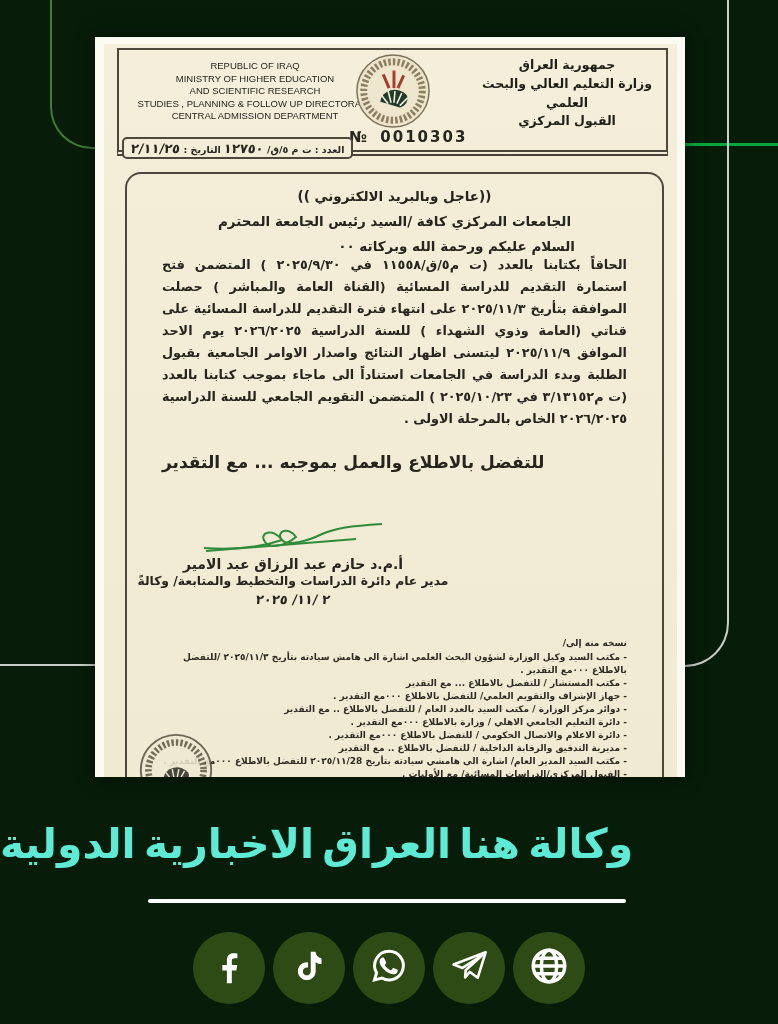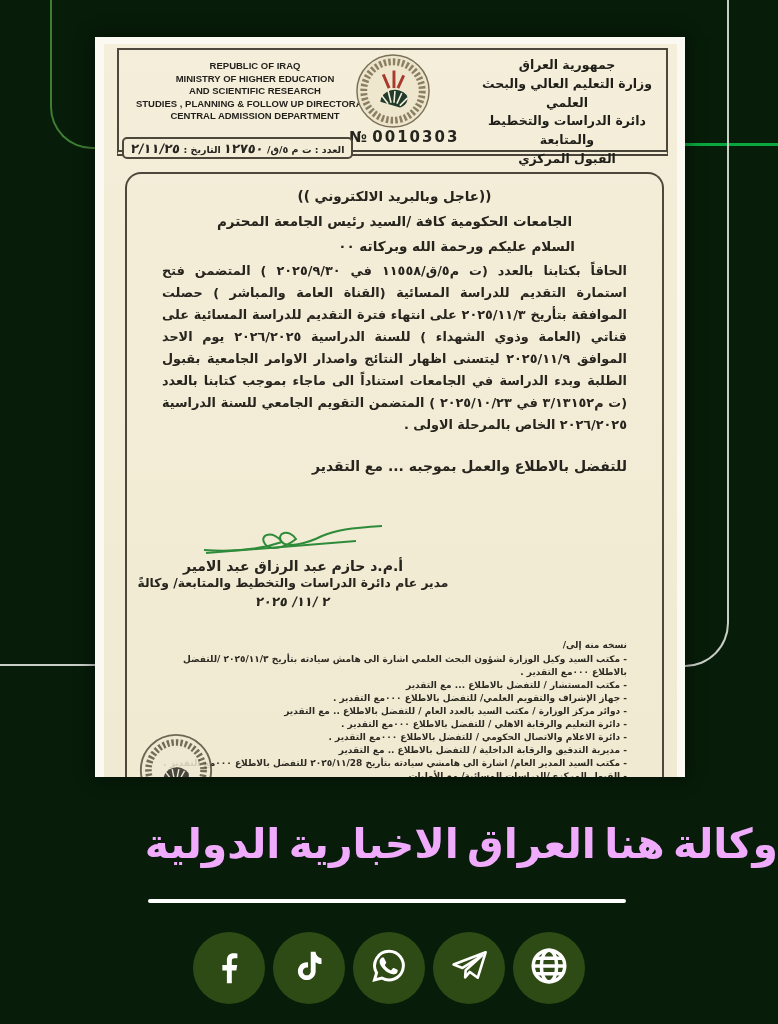--- a/index.html
+++ b/index.html
@@ -16,53 +16,53 @@
 
   
   .document{position:absolute;left:95px;top:37px;width:590px;height:740px;background:#fbfaf2;
       overflow:hidden;box-shadow:0 0 16px rgba(0,0,0,.55);}
   .sheet{position:absolute;left:9px;right:8px;top:7px;bottom:0;
       background:linear-gradient(180deg,#f4eeda,#f1ead2);}
 
   .header-box{position:absolute;left:13px;right:9px;top:4px;height:100px;
       border:2px solid #4d483c;border-bottom:6px double #4a453a;}
   .h-english{position:absolute;left:2px;top:10px;width:268px;text-align:center;
-      font-family:"Liberation Sans",sans-serif;font-size:9.5px;font-weight:bold;line-height:1.32;color:#201f1a;}
+      font-family:"Liberation Sans",sans-serif;font-size:9.5px;font-weight:normal;line-height:1.32;color:#201f1a;}
   .h-logo{position:absolute;left:50%;top:2px;transform:translateX(-50%);}
   .h-arabic{position:absolute;right:4px;top:6px;width:190px;text-align:center;direction:rtl;
       font-size:12.5px;font-weight:bold;line-height:1.5;color:#1f1e18;}
   .h-serial{position:absolute;left:230px;bottom:4px;font-size:15px;font-weight:bold;color:#26251f;}
-  .h-serial .digits{letter-spacing:2px;margin-left:0;}
+  .h-serial .digits{letter-spacing:2px;margin-left:8px;}
   .h-refbox{position:absolute;left:3px;bottom:-9px;background:#f3edd8;border:2px solid #4d483c;
       border-radius:5px;padding:2px 7px 1px;font-size:9.5px;font-weight:bold;direction:rtl;
       white-space:nowrap;color:#26251f;}
   .hand{font-size:13px;display:inline-block;transform:skewX(-8deg);}
 
   .body-box{position:absolute;left:21px;right:13px;top:128px;bottom:-3px;
       border:2px solid #4d483c;border-bottom:none;border-radius:16px 16px 0 0;
       direction:rtl;padding:14px 35px 0;color:#26241d;}
   .line-urgent,.line-to,.line-subject{text-align:center;font-weight:bold;font-size:13.5px;margin-bottom:9px;}
   .line-subject{margin-bottom:12px;}
-  .line-greeting{text-align:right;font-weight:bold;font-size:13.5px;padding-right:52px;margin-bottom:6px;}
+  .line-greeting{text-align:right;font-weight:bold;font-size:13.5px;padding-right:52px;}
   .paragraph{text-align:justify;font-weight:bold;font-size:12.8px;line-height:1.72;margin-bottom:22px;}
-  .closing{text-align:right;font-weight:bold;font-size:14px;}
+  .closing{text-align:left;font-weight:bold;font-size:17px;}
 
   .sig-block{width:330px;margin:42px 169px 0 auto;text-align:center;}
   .sig-svg{display:block;margin:0 auto -4px;}
   .sig-name{font-size:14px;font-weight:bold;}
   .sig-title{font-size:12.3px;font-weight:bold;margin-top:2px;}
   .sig-date{font-size:13.5px;font-weight:bold;margin-top:3px;}
 
   .cc-block{margin-top:30px;font-size:9px;font-weight:bold;line-height:1.45;color:#2c2a22;text-align:right;}
   .cc-heading{margin-bottom:1px;text-align:right;}
 
   .stamp{position:absolute;left:34px;top:688px;opacity:.85;}
 
   
-  .agency-title{position:absolute;top:820px;left:0;right:0;text-align:right;color:#f0abfc;
+  .agency-title{position:absolute;top:820px;left:0;right:0;text-align:left;color:#5eead4;
       font-size:41px;font-weight:bold;direction:rtl;word-spacing:-6px;letter-spacing:-1px;}
   .divider{position:absolute;top:899px;left:148px;width:478px;height:4px;background:#ffffff;border-radius:2px;}
   .social-row{position:absolute;top:932px;left:0;right:0;display:flex;justify-content:center;gap:8px;}
   .social-circle{width:72px;height:72px;border-radius:50%;background:#2f4b15;
       display:flex;align-items:center;justify-content:center;cursor:pointer;}
 </style>
 </head>
 <body>
 
 <div class="page">
@@ -103,40 +103,39 @@
               <path d="M44 53l5-11"></path>
                 <path d="M47 55l8-8"></path>
             </g>
           </svg>
         </div>
 
         <div class="h-arabic">
 
         <div>جمهورية العراق</div>
             <div>وزارة التعليم العالي والبحث العلمي</div>
-            <div>دائرة الدراسات والتخطيط والمتابعة</div>
             <div>القبول المركزي</div>
           </div>
 
         <div class="h-serial">
           <span>№</span>
           <span class="digits">0010303</span>
         </div>
 
         <div class="h-refbox">
           <span>العدد : ت م ٥/ق/</span>
           <span class="hand">١٢٧٥٠</span>
           <span>التاريخ :</span>
           <span class="hand">٢/١١/٢٥</span>
         </div>
       </div>
 
       <div class="body-box">
         <div class="line-urgent">((عاجل وبالبريد الالكتروني ))</div>
-        <div class="line-to">الجامعات الحكومية كافة /السيد رئيس الجامعة المحترم</div>
+        <div class="line-to">الجامعات المركزي كافة /السيد رئيس الجامعة المحترم</div>
         <div class="line-greeting">السلام عليكم ورحمة الله وبركاته ٠٠</div>
         <div class="paragraph">الحاقاً بكتابنا بالعدد (ت م٥/ق/١١٥٥٨ في ٢٠٢٥/٩/٣٠ ) المتضمن فتح استمارة التقديم للدراسة المسائية (القناة العامة والمباشر ) حصلت الموافقة بتأريخ ٢٠٢٥/١١/٣ على انتهاء فترة التقديم للدراسة المسائية على قناتي (العامة وذوي الشهداء ) للسنة الدراسية ٢٠٢٦/٢٠٢٥ يوم الاحد الموافق ٢٠٢٥/١١/٩ ليتسنى اظهار النتائج واصدار الاوامر الجامعية بقبول الطلبة وبدء الدراسة في الجامعات استناداً الى ماجاء بموجب كتابنا بالعدد (ت م٣/١٣١٥٢ في ٢٠٢٥/١٠/٢٣ ) المتضمن التقويم الجامعي للسنة الدراسية ٢٠٢٦/٢٠٢٥ الخاص بالمرحلة الاولى .</div>
         <div class="closing">للتفضل بالاطلاع والعمل بموجبه ... مع التقدير</div>
 
         <div class="sig-block">
           <svg class="sig-svg" width="190" height="46" viewBox="0 0 190 46">
             <g fill="none" stroke="#2e8b3a" stroke-width="2">
               <path d="M6 34c30 2 55 0 78-8-8-12-24-8-17 2 5 7 20 4 31-5-7-11-21-6-14 3 5 6 24 2 40-6 14-6 28-8 60-10"></path>
               <path d="M8 37l150-12"></path>
             </g>
@@ -147,21 +146,21 @@
         </div>
 
         <div class="cc-block">
           <div class="cc-heading">نسخه منه إلى/</div>
           <div>
 
           <div class="cc-item">- مكتب السيد وكيل الوزارة لشؤون البحث العلمي اشارة الى هامش سيادته بتأريخ ٢٠٢٥/١١/٣ /للتفضل بالاطلاع ٠٠٠مع التقدير .</div>
               <div class="cc-item">- مكتب المستشار / للتفضل بالاطلاع ... مع التقدير</div>
               <div class="cc-item">- جهاز الإشراف والتقويم العلمي/ للتفضل بالاطلاع ٠٠٠مع التقدير .</div>
               <div class="cc-item">- دوائر مركز الوزارة / مكتب السيد بالعدد العام / للتفضل بالاطلاع .. مع التقدير</div>
-              <div class="cc-item">- دائرة التعليم والرقابة الاهلي / للتفضل بالاطلاع ٠٠٠مع التقدير .</div>
+              <div class="cc-item">- دائرة التعليم الجامعي الاهلي / وزارة بالاطلاع ٠٠٠مع التقدير .</div>
               <div class="cc-item">- دائرة الاعلام والاتصال الحكومي / للتفضل بالاطلاع ٠٠٠مع التقدير .</div>
               <div class="cc-item">- مديرية التدقيق والرقابة الداخلية / للتفضل بالاطلاع .. مع التقدير</div>
               <div class="cc-item">- مكتب السيد المدير العام/ اشارة الى هامشي سيادته بتأريخ ٢٠٢٥/١١/28 للتفضل بالاطلاع ٠٠٠مع التقدير .</div>
               <div class="cc-item">- القبول المركزي/الدراسات المسائية/ مع الأوليات .</div>
             </div>
         </div>
       </div>
 
       <div class="stamp">
         <svg width="76" height="76" viewBox="0 0 80 80">

